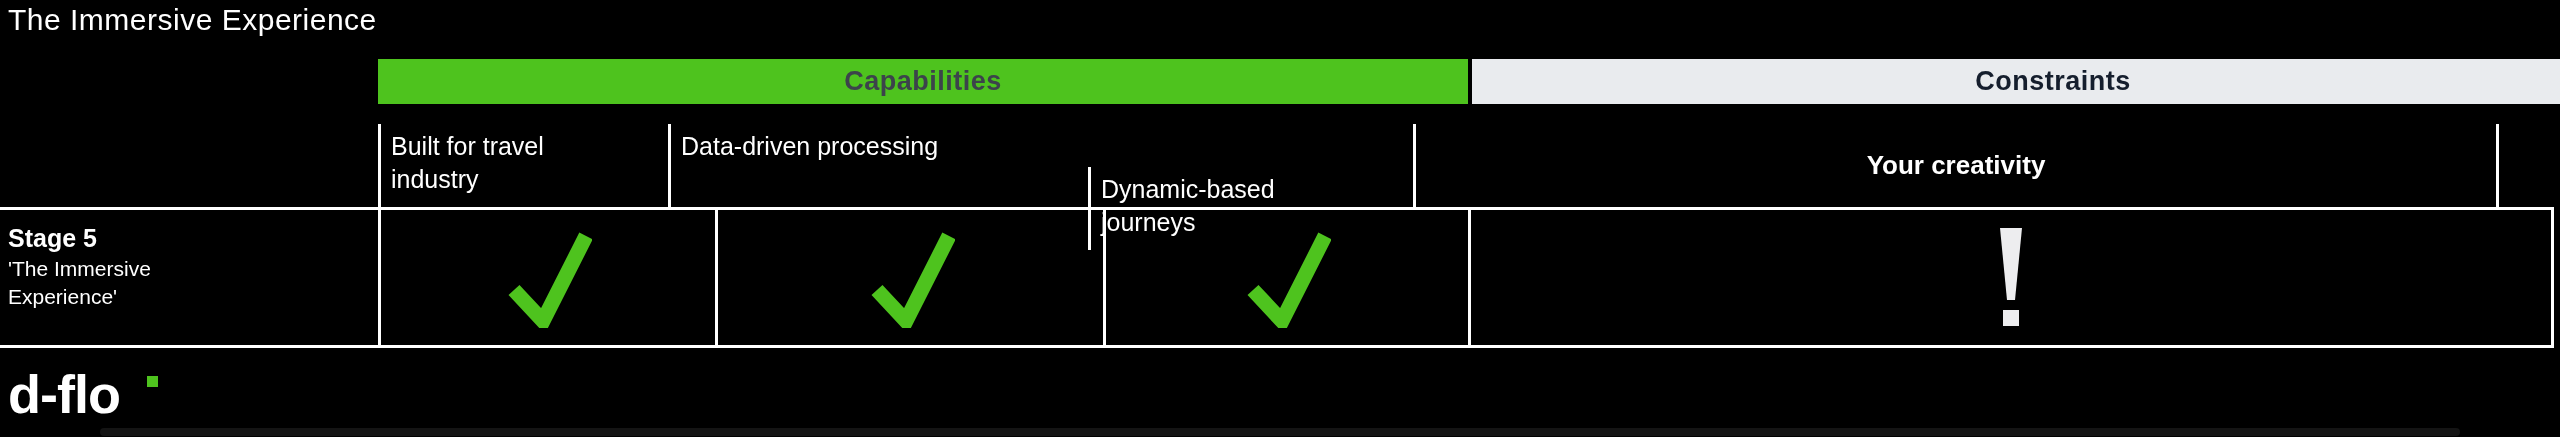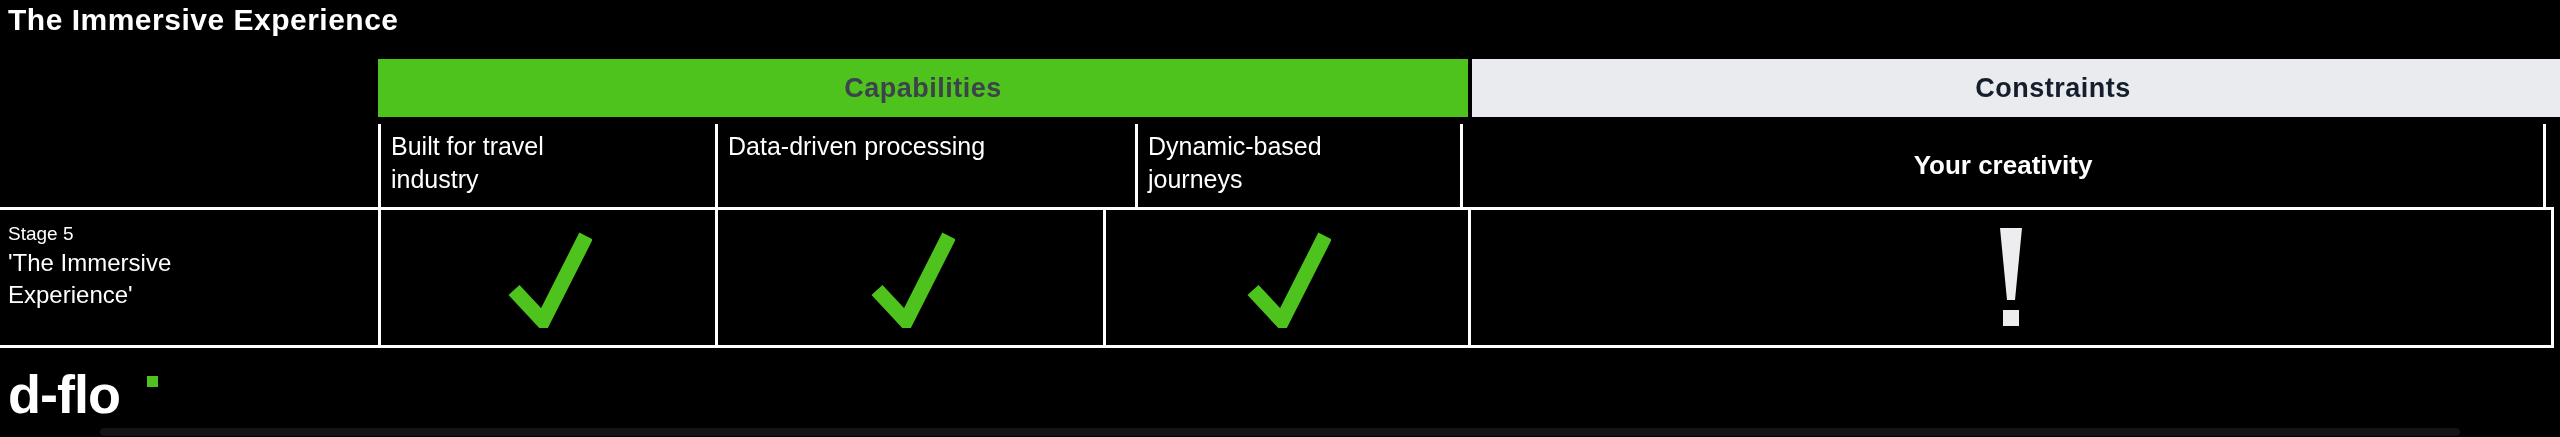--- a/index.html
+++ b/index.html
@@ -1,49 +1,49 @@
 <!DOCTYPE html>
 <html style="--green: #4ec31e; --header_gray: #e9ebee; --dark_text: #3c434b; --navy_text: #151e2d; --exclamation_gray: #ededef;"><head>
 <meta charset="utf-8">
 <style>
   html,body{margin:0;padding:0;background:#000;}
   body{width:2560px;height:437px;position:relative;overflow:hidden;
        font-family:"Liberation Sans", sans-serif;color:#fff;}
   .abs{position:absolute;}
 
-  .page-title{left:8px;top:3px;font-size:30px;font-weight:bold;letter-spacing:.5px;color:#fff;}
+  .page-title{left:8px;top:3px;font-size:30px;font-weight:normal;letter-spacing:.5px;color:#fff;}
 
   
   .group-row{left:378px;top:59px;height:63px;display:flex;}
-  .group-cell{height:58px;display:flex;align-items:center;justify-content:center;
+  .group-cell{height:45px;display:flex;align-items:center;justify-content:center;
               font-size:27px;font-weight:600;letter-spacing:.5px;}
   .group-capabilities{width:1090px;background:var(--green,#4ec31e);color:var(--dark_text,#3c434b);}
   .group-gap{width:4px;background:#000;}
   .group-constraints{width:1082px;background:var(--header_gray,#e9ebee);color:var(--navy_text,#151e2d);padding-left:40px;}
 
   
   .sub-row{left:378px;top:124px;height:83px;display:flex;}
   .sub-cell{box-sizing:border-box;border-left:3px solid #fff;height:83px;
             padding:6px 10px;font-size:25px;line-height:1.3;color:#fff;}
-  .sub-c1{width:337px;}
+  .sub-c1{width:290px;}
   .sub-c2{width:420px;}
-  .sub-c3{width:325px;}
+  .sub-c3{width:325px;margin-top:43px;}
   .sub-c4{width:1086px;border-right:3px solid #fff;display:flex;align-items:center;
           justify-content:center;font-weight:bold;font-size:26px;padding:0;}
   .wrap-narrow{display:inline-block;max-width:235px;}
 
   .hline{left:0;width:2554px;height:3px;background:#fff;}
   .hline-top{top:207px;}
   .hline-bottom{top:345px;}
 
   
   .body-row{left:0;top:210px;height:135px;display:flex;}
   .label-cell{box-sizing:border-box;width:378px;padding:12px 0 0 8px;}
-  .stage{font-size:19px;font-weight:normal;line-height:1.3;}
-  .stage-name{font-size:24px;line-height:1.35;max-width:230px;}
+  .stage{font-size:25px;font-weight:bold;line-height:1.3;}
+  .stage-name{font-size:21px;line-height:1.35;max-width:230px;}
   .body-cell{box-sizing:border-box;border-left:3px solid #fff;height:135px;
              display:flex;align-items:center;justify-content:center;}
   .body-c1{width:337px;}
   .body-c2{width:388px;}
   .body-c3{width:365px;}
   .body-c4{width:1086px;border-right:3px solid #fff;}
 
   .check-svg{display:block;}
   .excl-svg{display:block;}
 

